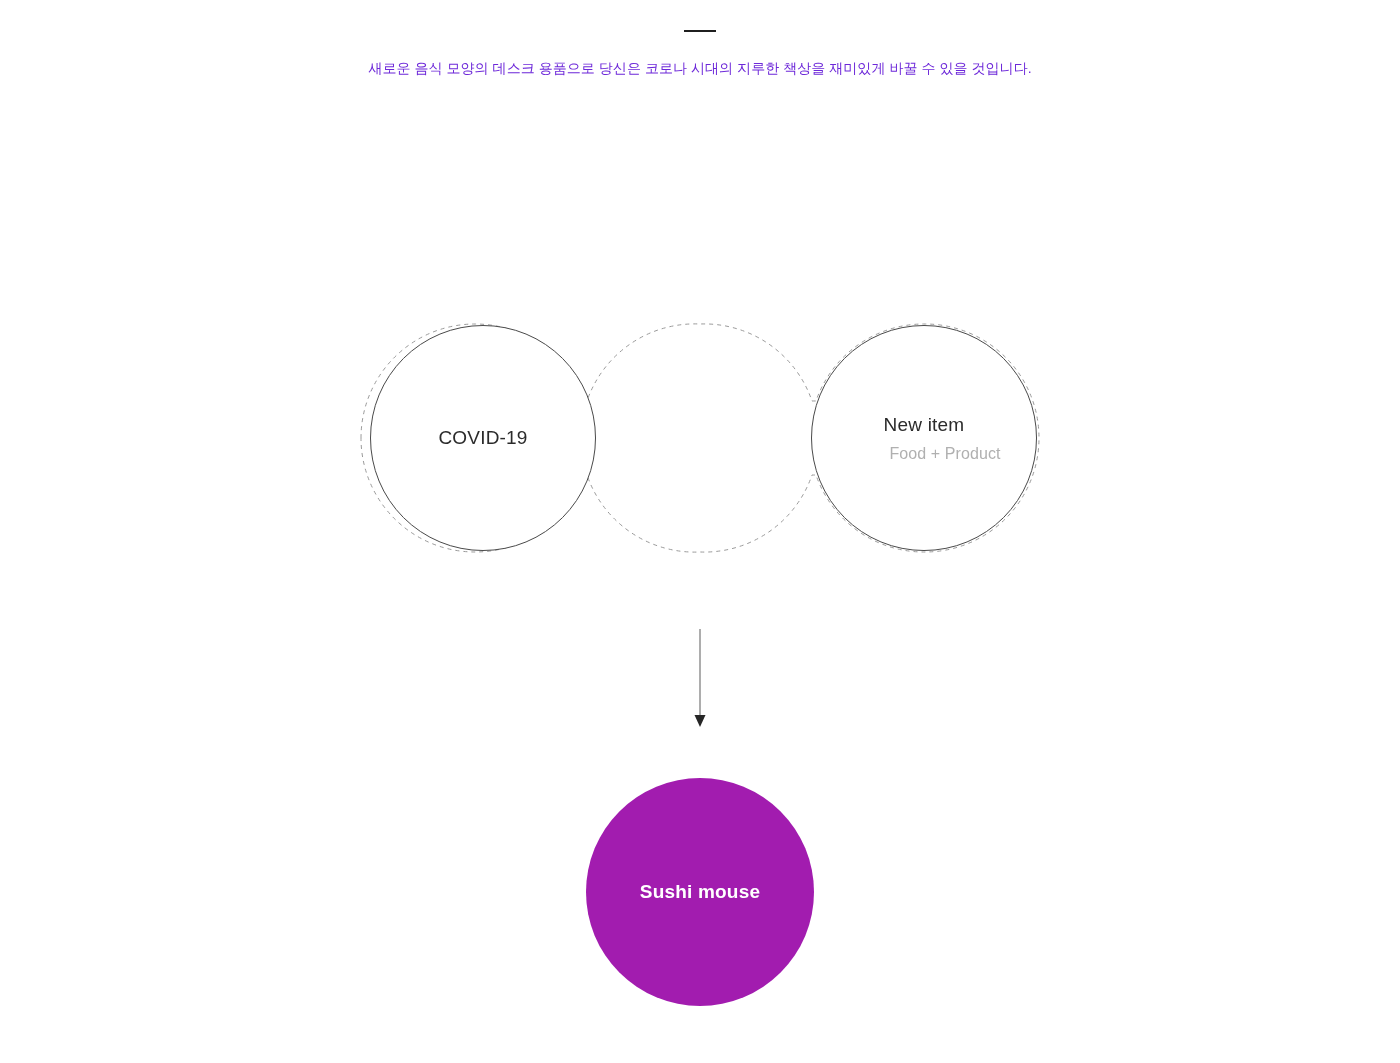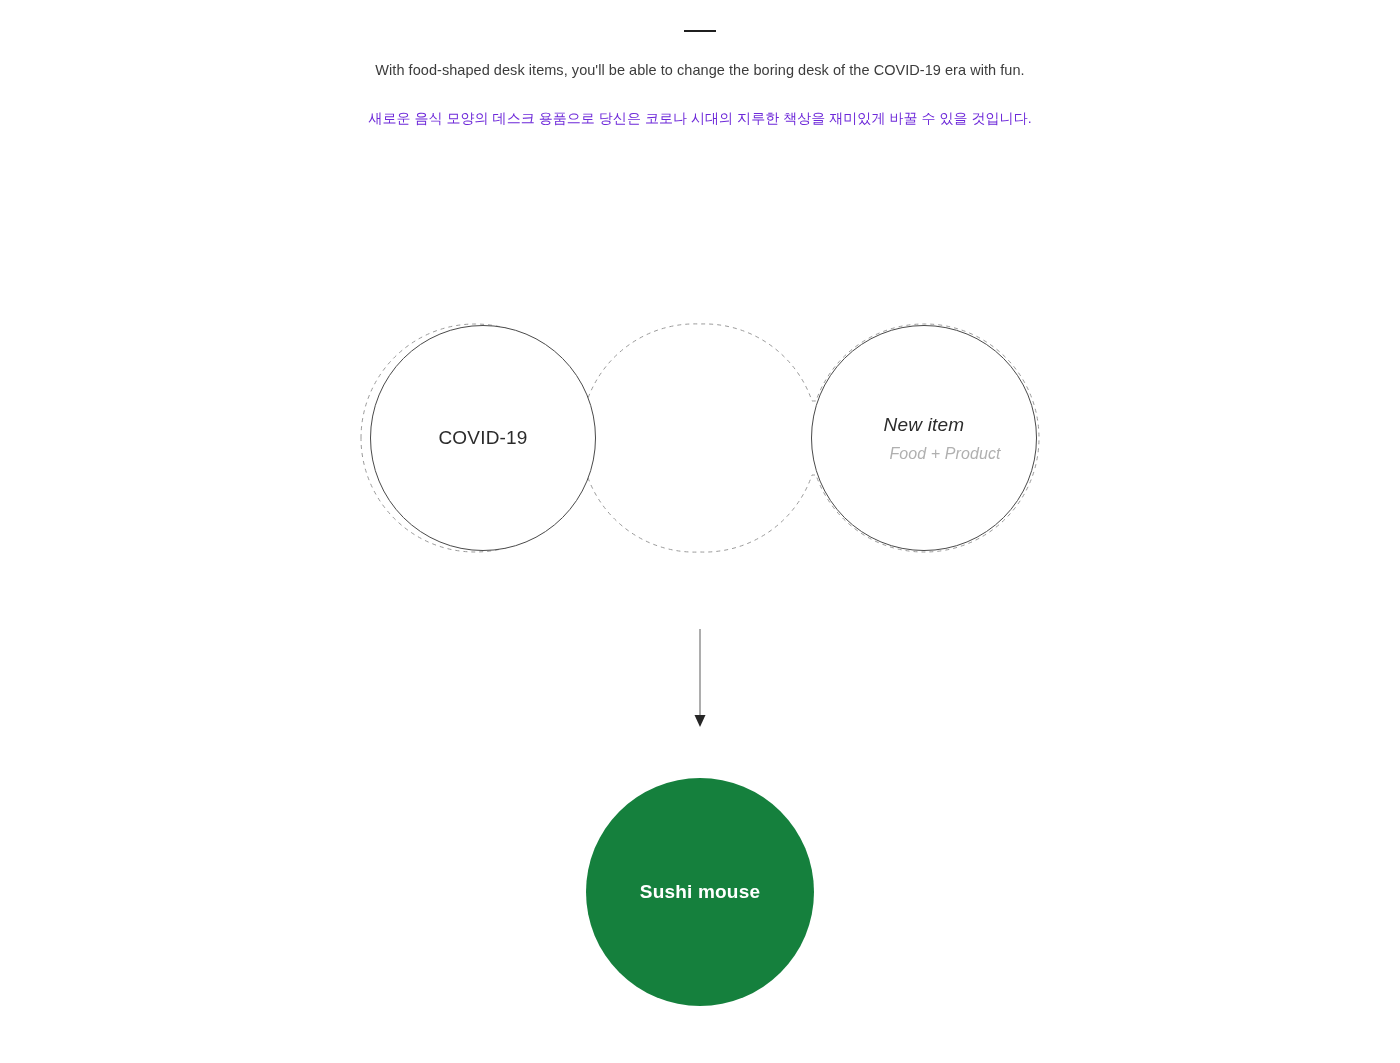--- a/index.html
+++ b/index.html
@@ -88,21 +88,21 @@
     background: #ffffff;
     display: flex;
     flex-direction: column;
     align-items: center;
     justify-content: center;
     text-align: center;
   }
 
   .circle-1 { left: 30px;  top: 20px; text-align: center; }
   .circle-2 { left: 247px; top: 20px; }
-  .circle-3 { left: 471px; top: 20px; font-style: italic; }
+  .circle-3 { left: 471px; top: 20px; }
 
   .circle-label {
     font-size: 19px;
     font-weight: 400;
     color: #2b2b2b;
     letter-spacing: 0.2px;
     line-height: 1.25;
   }
 
   .circle-sublabel {
@@ -145,21 +145,20 @@
     line-height: 1.2;
   }
 </style>
 </head>
 <body>
 
 <div class="page-header">
 
   <div class="title-divider"></div>
 
-  <p class="subtitle-en">With food-shaped desk items, you'll be able to change the boring desk of the COVID-19 era with fun.</p>
 
   <p class="subtitle-ko">새로운 음식 모양의 데스크 용품으로 당신은 코로나 시대의 지루한 책상을 재미있게 바꿀 수 있을 것입니다.</p>
 </div>
 
 <div class="circle-group">
 
   <svg class="dashed-outline" viewBox="0 0 720 285" aria-hidden="true">
     <path d="M 21,133
              A 114,114 0 0 1 135,19
              A 114,114 0 0 1 243,96
@@ -189,15 +188,15 @@
     <div class="circle-label">New item</div>
     <div class="circle-sublabel">Food + Product</div>
   </div>
 </div>
 
 <svg class="flow-arrow" viewBox="0 0 56 110" aria-hidden="true">
   <line x1="28" y1="4" x2="28" y2="92" stroke="#8a8a8a" stroke-width="1.4"></line>
   <polygon points="28,102 22.5,90 33.5,90" fill="#262626"></polygon>
 </svg>
 
-<div class="result-circle" style="background: #15803d;">
+<div class="result-circle" style="background: #a21caf;">
   <span class="result-label" style="color: rgb(255, 255, 255);">Sushi mouse</span>
 </div>
 
 </body></html>

